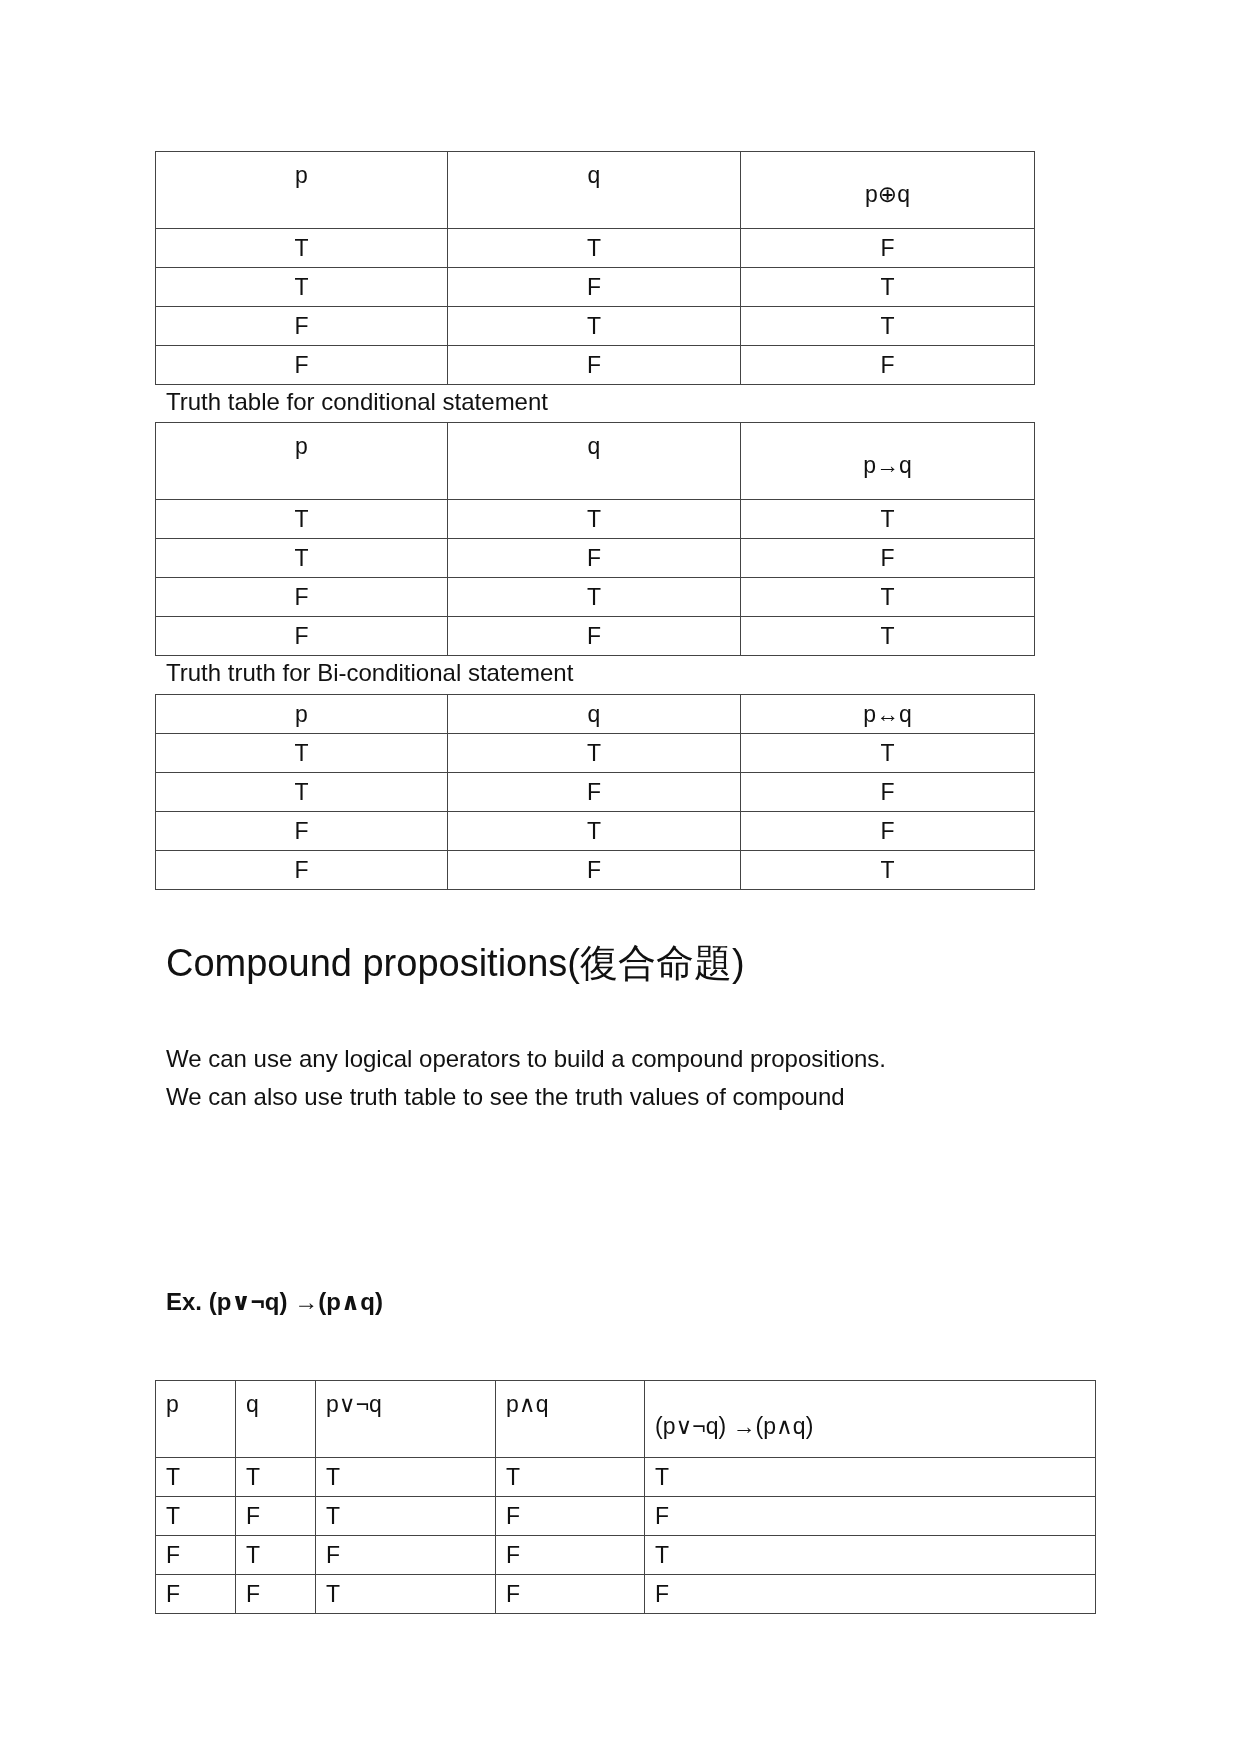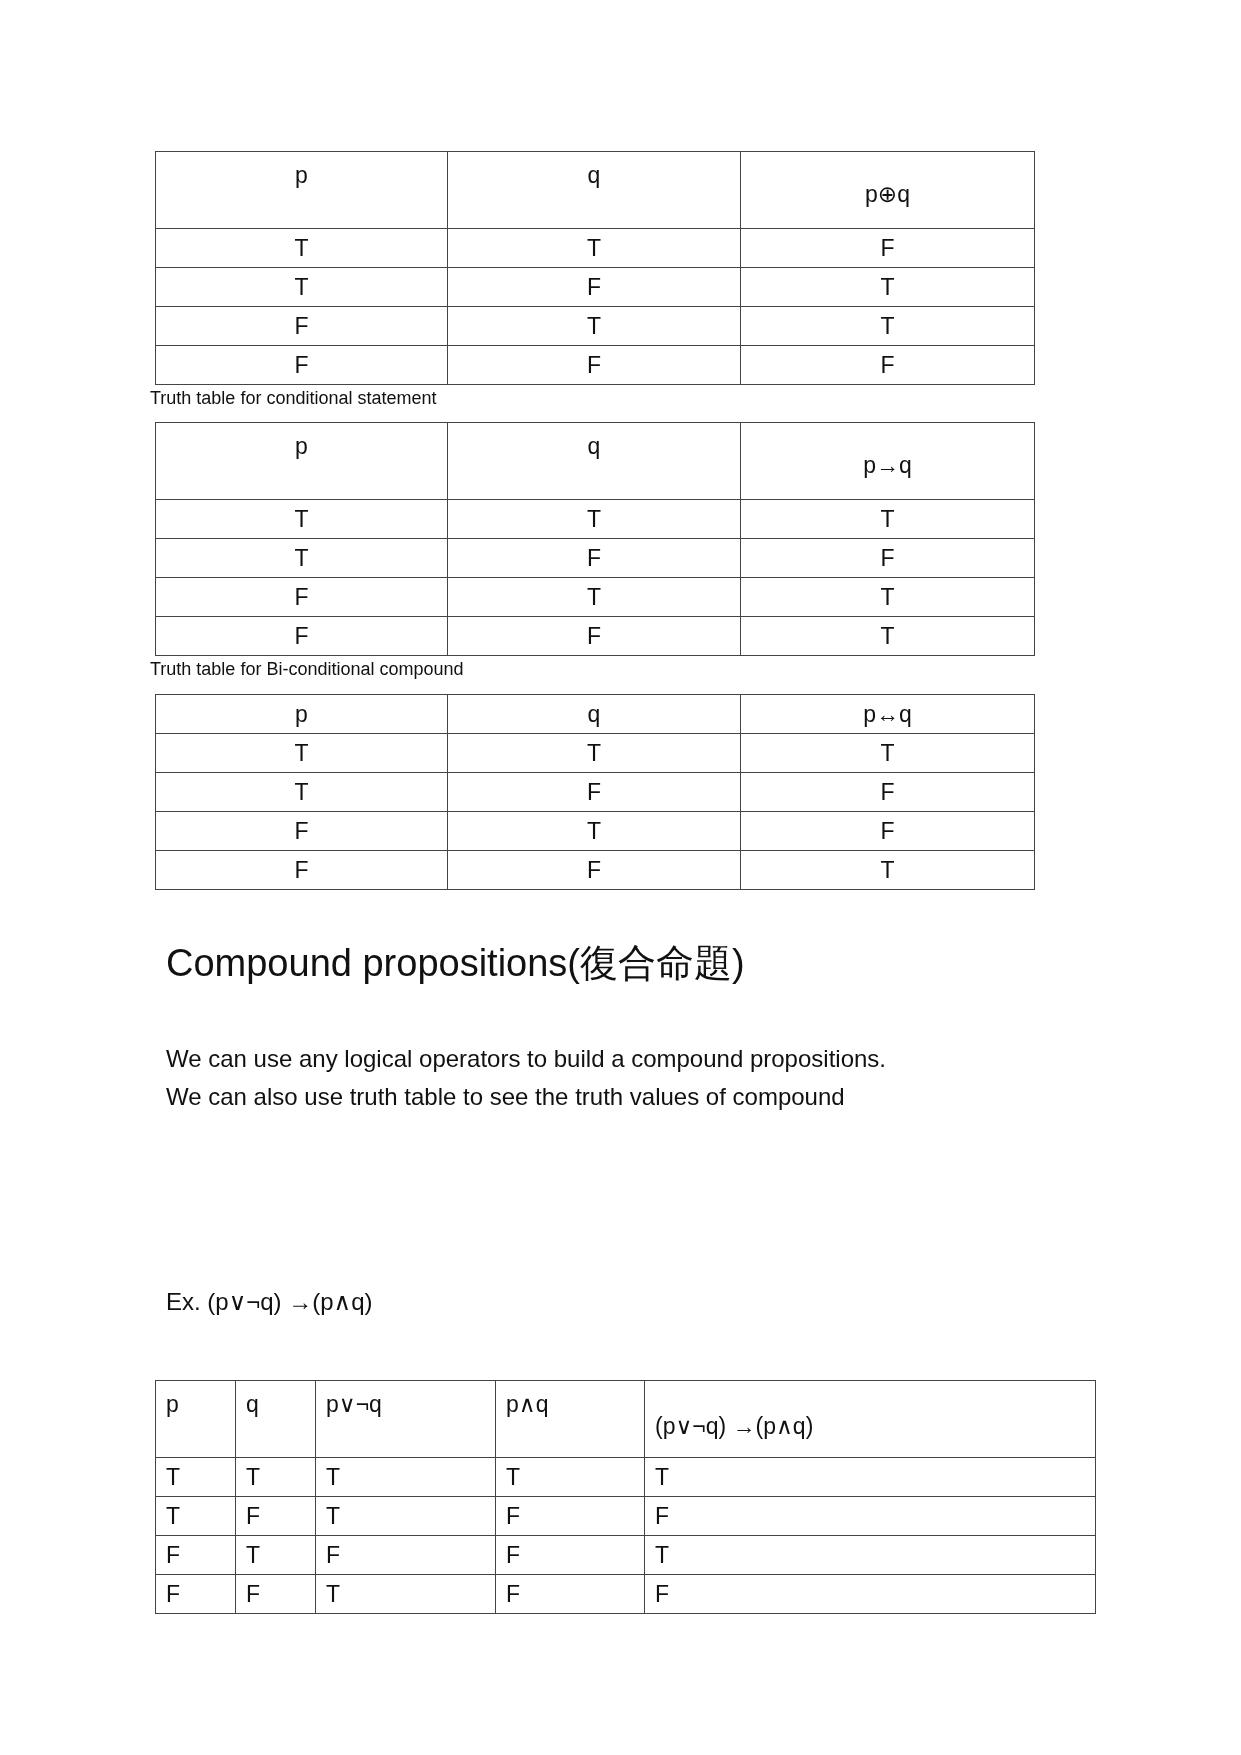--- a/index.html
+++ b/index.html
@@ -4,24 +4,24 @@
 <style>
   html, body { margin:0; padding:0; }
   body { width:1241px; height:1755px; background:#ffffff; position:relative; overflow:hidden;
          font-family:"Liberation Sans", "DejaVu Sans", sans-serif; color:#111; }
   table { border-collapse:collapse; position:absolute; table-layout:fixed; }
   td { border:1.5px solid #444; padding:0; font-size:23px; }
   .tt td { text-align:center; }
   .tt td.hdr { vertical-align:top; padding-top:10px; }
   .tt td.hdr.op { vertical-align:middle; padding-top:8px; }
   .tt td.val { vertical-align:middle; }
-  .caption { position:absolute; left:150px; font-size:18px;text-align:center; }
+  .caption { position:absolute; left:166px; font-size:24px;text-align:center; }
   .heading { position:absolute; left:166px; top:938px; font-size:38px; }
   .para { position:absolute; left:166px; top:1004px; font-size:24px; line-height:38px; width:900px;margin-top:36px; }
-  .ex { position:absolute; left:166px; top:1288px; font-size:24px; }
+  .ex { position:absolute; left:166px; top:1288px; font-size:24px;font-weight:bold; }
   .ct td { text-align:left; padding-left:10px; }
   .ct td.hdr { vertical-align:top; padding-top:10px; }
   .ct td.hdr.last { vertical-align:middle; padding-top:14px; }
 </style>
 </head>
 <body>
 
 <table class="tt" style="left:155px; top:151px; width:879px;">
   <colgroup>
       <col style="width:292px">
@@ -87,21 +87,21 @@
     <td class="val">T</td>
   </tr>
   <tr style="height:39px">
     <td class="val">F</td>
     <td class="val">F</td>
     <td class="val">T</td>
   </tr>
 </tbody>
   </table>
 
-<div class="caption" style="top:659px;">Truth table for Bi-conditional compound</div>
+<div class="caption" style="top:659px;">Truth truth for Bi-conditional statement</div>
 
 <table class="tt" style="left:155px; top:694px; width:879px;">
   <colgroup>
       <col style="width:292px">
       <col style="width:293px">
       <col style="width:294px">
     </colgroup>
   <tbody>
       <tr style="height:39px">
     <td class="val">p</td>

